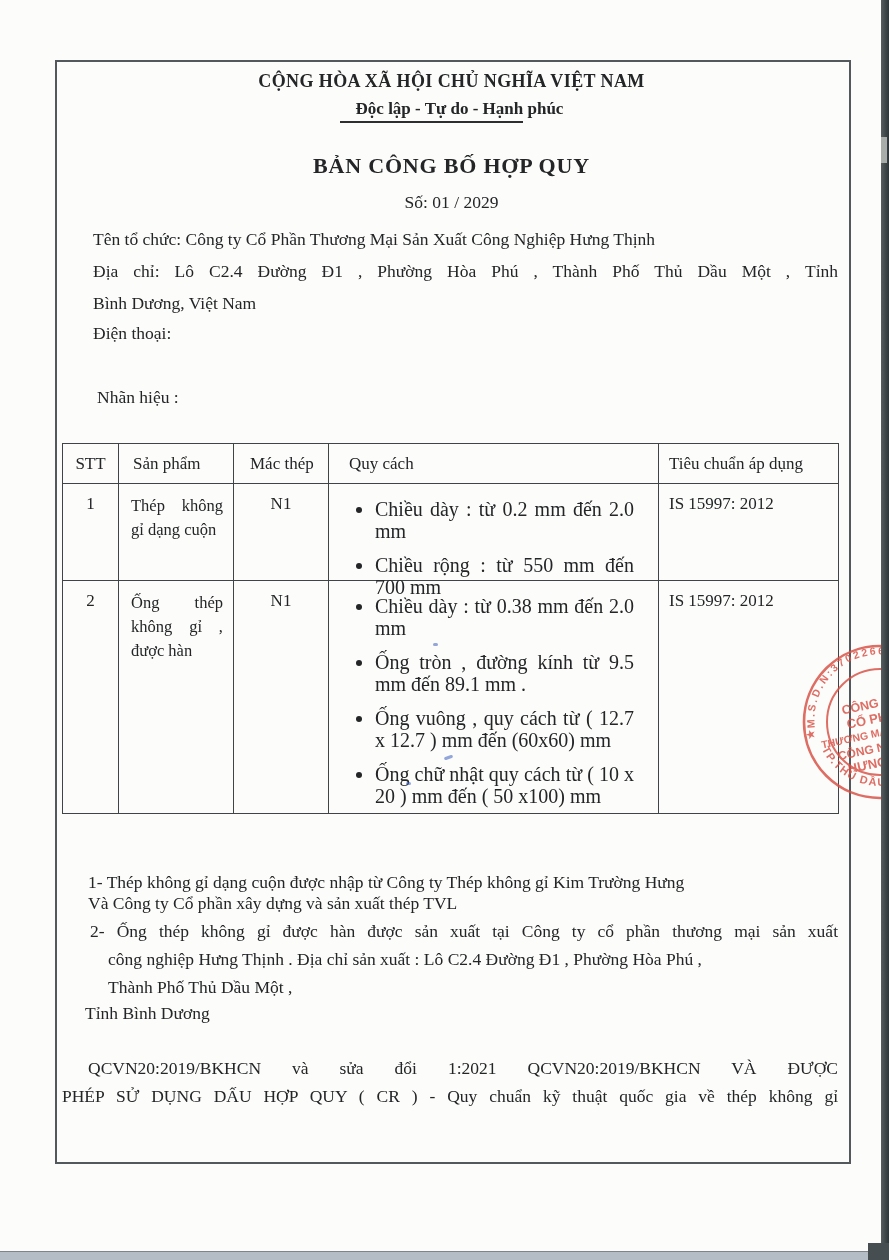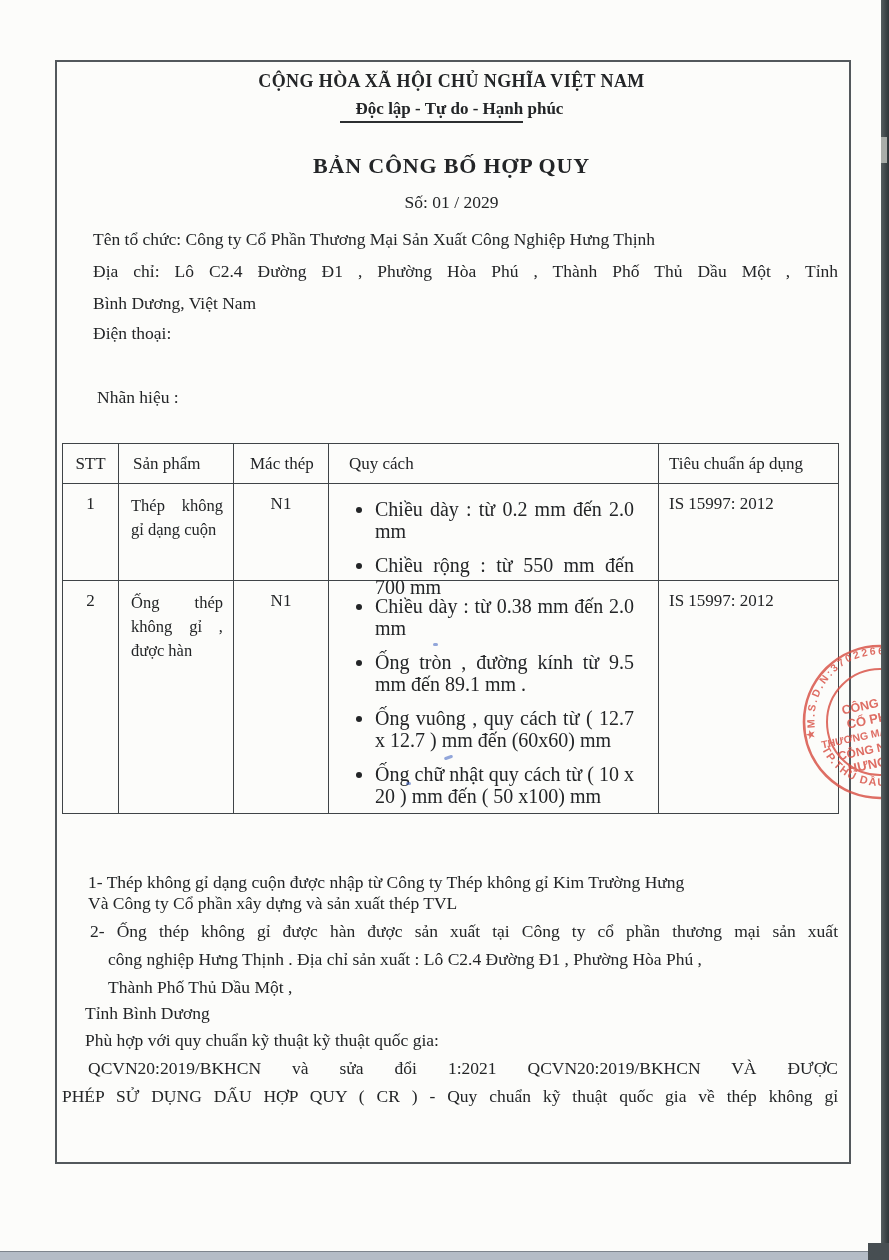--- a/index.html
+++ b/index.html
@@ -116,21 +116,20 @@
     </div>
     <div class="c cell-std">IS 15997: 2012</div>
   </div>
 
   <div class="abs note-line" style="left:88px;top:863px;width:748px;margin-top:9px;">1-  Thép không gỉ dạng cuộn được nhập từ Công ty Thép không gỉ Kim Trường Hưng</div>
   <div class="abs note-line" style="left:88px;top:893px;width:748px;">Và Công ty Cổ phần xây dựng và sản xuất thép TVL</div>
   <div class="abs note-line stretch" style="left:90px;top:921px;width:748px;">2-  Ống thép không gỉ được hàn được sản xuất tại Công ty cổ phần thương mại sản xuất</div>
   <div class="abs note-line" style="left:108px;top:949px;width:730px;">công nghiệp Hưng Thịnh . Địa chỉ sản xuất : Lô C2.4 Đường Đ1 , Phường Hòa Phú ,</div>
   <div class="abs note-line" style="left:108px;top:977px;width:730px;">Thành Phố Thủ Dầu Một ,</div>
   <div class="abs note-line" style="left:85px;top:1003px;width:748px;">Tỉnh Bình Dương</div>
-  <div class="abs note-line" style="left:85px;top:1030px;width:748px;">Phù hợp với quy chuẩn kỹ thuật kỹ thuật quốc gia:</div>
   <div class="abs note-line stretch" style="left:88px;top:1058px;width:750px;">QCVN20:2019/BKHCN và sửa đổi 1:2021 QCVN20:2019/BKHCN VÀ ĐƯỢC</div>
   <div class="abs note-line stretch" style="left:62px;top:1086px;width:776px;">PHÉP SỬ DỤNG DẤU HỢP QUY ( CR ) -  Quy chuẩn kỹ thuật quốc gia về thép không gỉ</div>
 
   <svg class="abs stamp" viewBox="0 0 162 162">
     <defs>
       <path id="arcTop" d="M 16 87 A 65 65 0 0 1 145 70" fill="none"></path>
       <path id="arcBottom" d="M 23 108 A 64 64 0 0 0 139 108" fill="none"></path>
     </defs>
     <circle cx="81" cy="81" r="76" fill="none" stroke="#d84f44" stroke-width="2.6"></circle>
     <circle cx="81" cy="81" r="53" fill="none" stroke="#d84f44" stroke-width="2"></circle>

